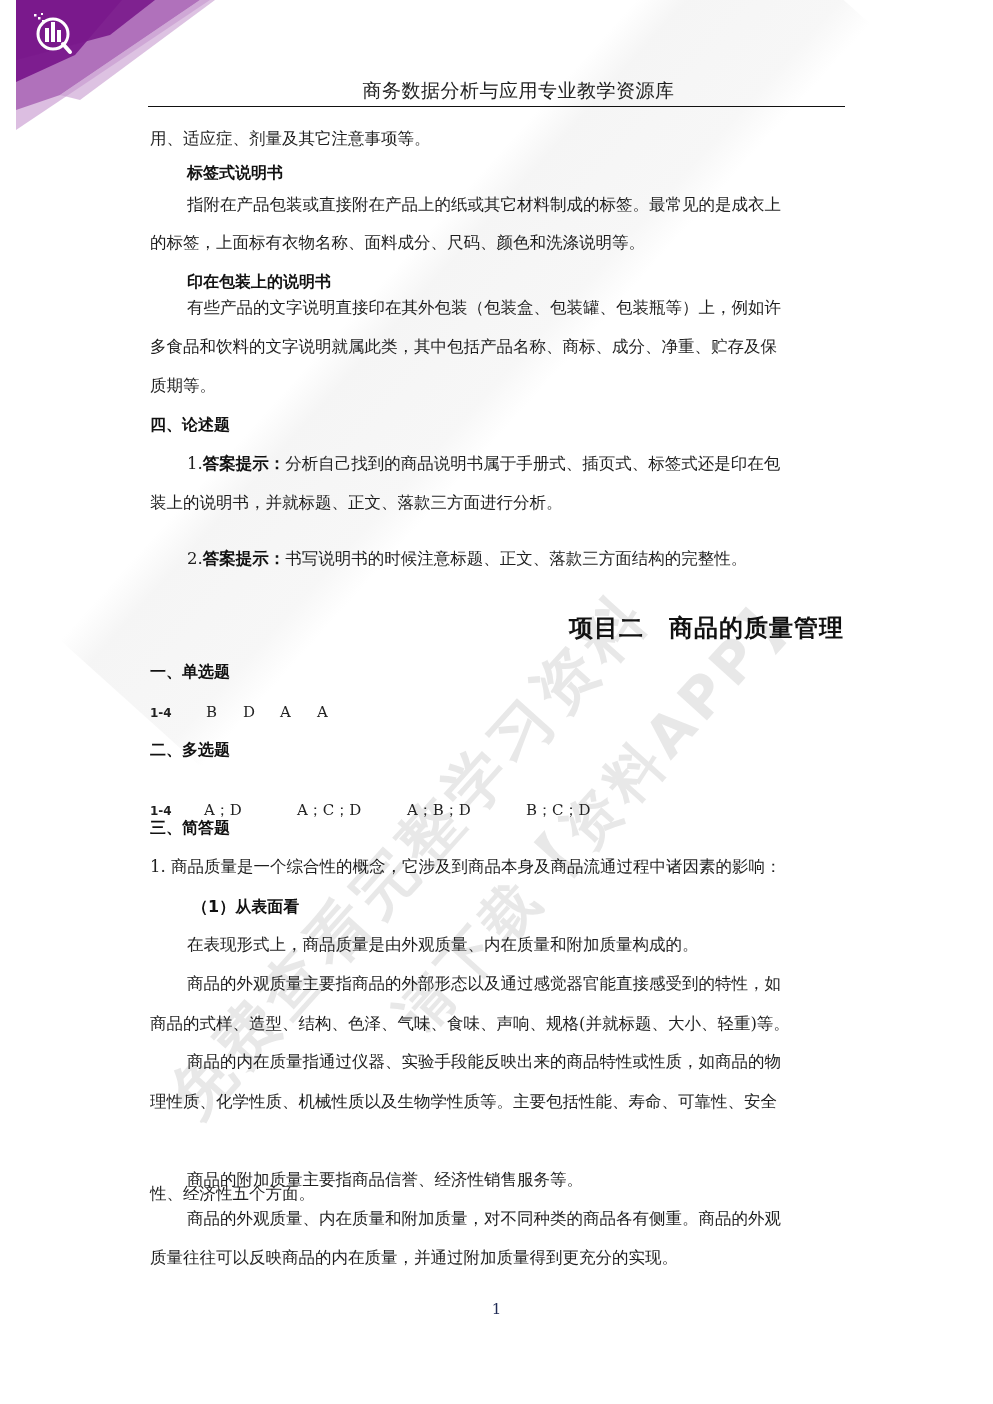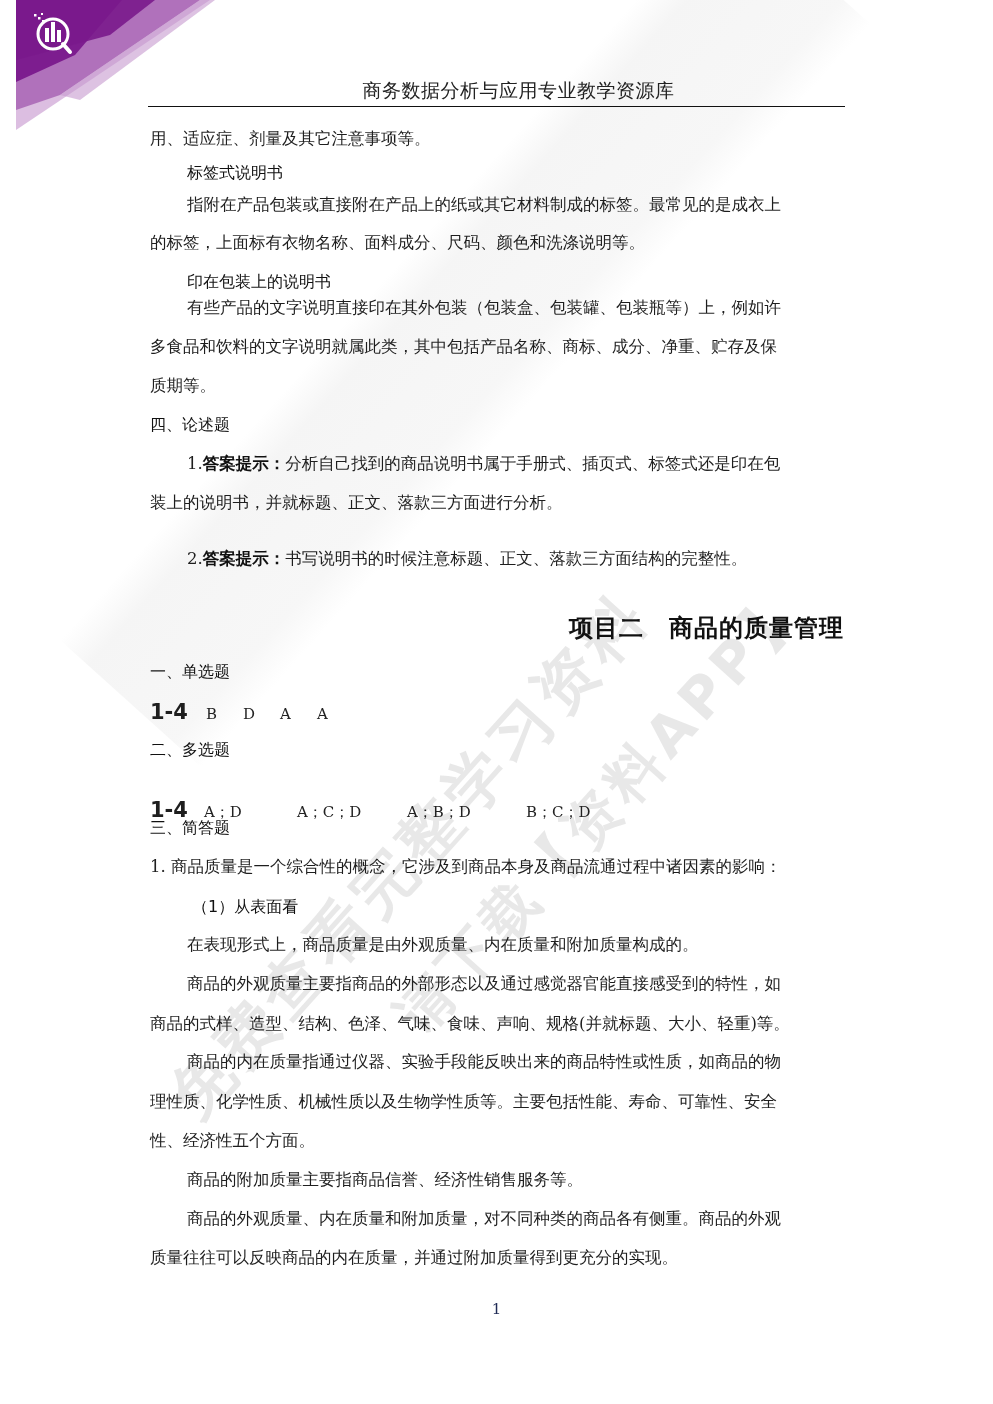--- a/index.html
+++ b/index.html
@@ -44,30 +44,30 @@
     }
 
     .content { position: absolute; left: 150px; top: 0; width: 694px; z-index: 1; }
     .line {
       position: absolute; left: 0; white-space: nowrap;
       font-size: 16.5px; line-height: 22px; color: #1e1e1e;
     }
     .indent { left: 37px; }
     .bold-sans {
       font-family: "DejaVu Sans", "Liberation Sans", sans-serif;
-      font-weight: normal; font-size: 16px; color: #111;
+      font-weight: bold; font-size: 16px; color: #111;
     }
     .strong { font-family: "DejaVu Sans", "Liberation Sans", sans-serif; font-weight: bold; color: #111; }
     .project-title {
       position: absolute; left: 0; width: 694px; text-align: right;
       font-family: "DejaVu Sans", "Liberation Sans", sans-serif;
       font-weight: bold; font-size: 24px; color: #111; letter-spacing: 1px;
     }
     .answers { font-family: "DejaVu Serif", "Liberation Serif", serif; }
-    .ans-label { font-family: "DejaVu Sans", "Liberation Sans", sans-serif; font-weight: bold; font-size: 21px; }
+    .ans-label { font-family: "DejaVu Sans", "Liberation Sans", sans-serif; font-weight: bold; font-size: 12px; }
     .ans-item { display: inline-block; font-size: 15px; color: #222; }
 
     .page-number {
       position: absolute; left: 0; width: 993px; top: 1300px; text-align: center;
       font-size: 15px; color: #1f2a55; z-index: 1;
     }
   </style>
 </head>
 <body>
 
@@ -136,19 +136,19 @@
   </div>
 
   <div class="line bold-sans" style="top:817px">三、简答题</div>
   <div class="line" style="top:856px">1.  商品质量是一个综合性的概念，它涉及到商品本身及商品流通过程中诸因素的影响：</div>
   <div class="line bold-sans" style="top:896px;left:42px">（1）从表面看</div>
   <div class="line indent" style="top:934px">在表现形式上，商品质量是由外观质量、内在质量和附加质量构成的。</div>
   <div class="line indent" style="top:973px">商品的外观质量主要指商品的外部形态以及通过感觉器官能直接感受到的特性，如</div>
   <div class="line" style="top:1013px">商品的式样、造型、结构、色泽、气味、食味、声响、规格(并就标题、大小、轻重)等。</div>
   <div class="line indent" style="top:1051px">商品的内在质量指通过仪器、实验手段能反映出来的商品特性或性质，如商品的物</div>
   <div class="line" style="top:1091px">理性质、化学性质、机械性质以及生物学性质等。主要包括性能、寿命、可靠性、安全</div>
-  <div class="line" style="top:1130px">性、经济性五个方面。</div>
+  <div class="line" style="top:1183px">性、经济性五个方面。</div>
   <div class="line indent" style="top:1169px">商品的附加质量主要指商品信誉、经济性销售服务等。</div>
   <div class="line indent" style="top:1208px">商品的外观质量、内在质量和附加质量，对不同种类的商品各有侧重。商品的外观</div>
   <div class="line" style="top:1247px">质量往往可以反映商品的内在质量，并通过附加质量得到更充分的实现。</div>
 </div>
 
 <div class="page-number">1</div>
 
 </body></html>

